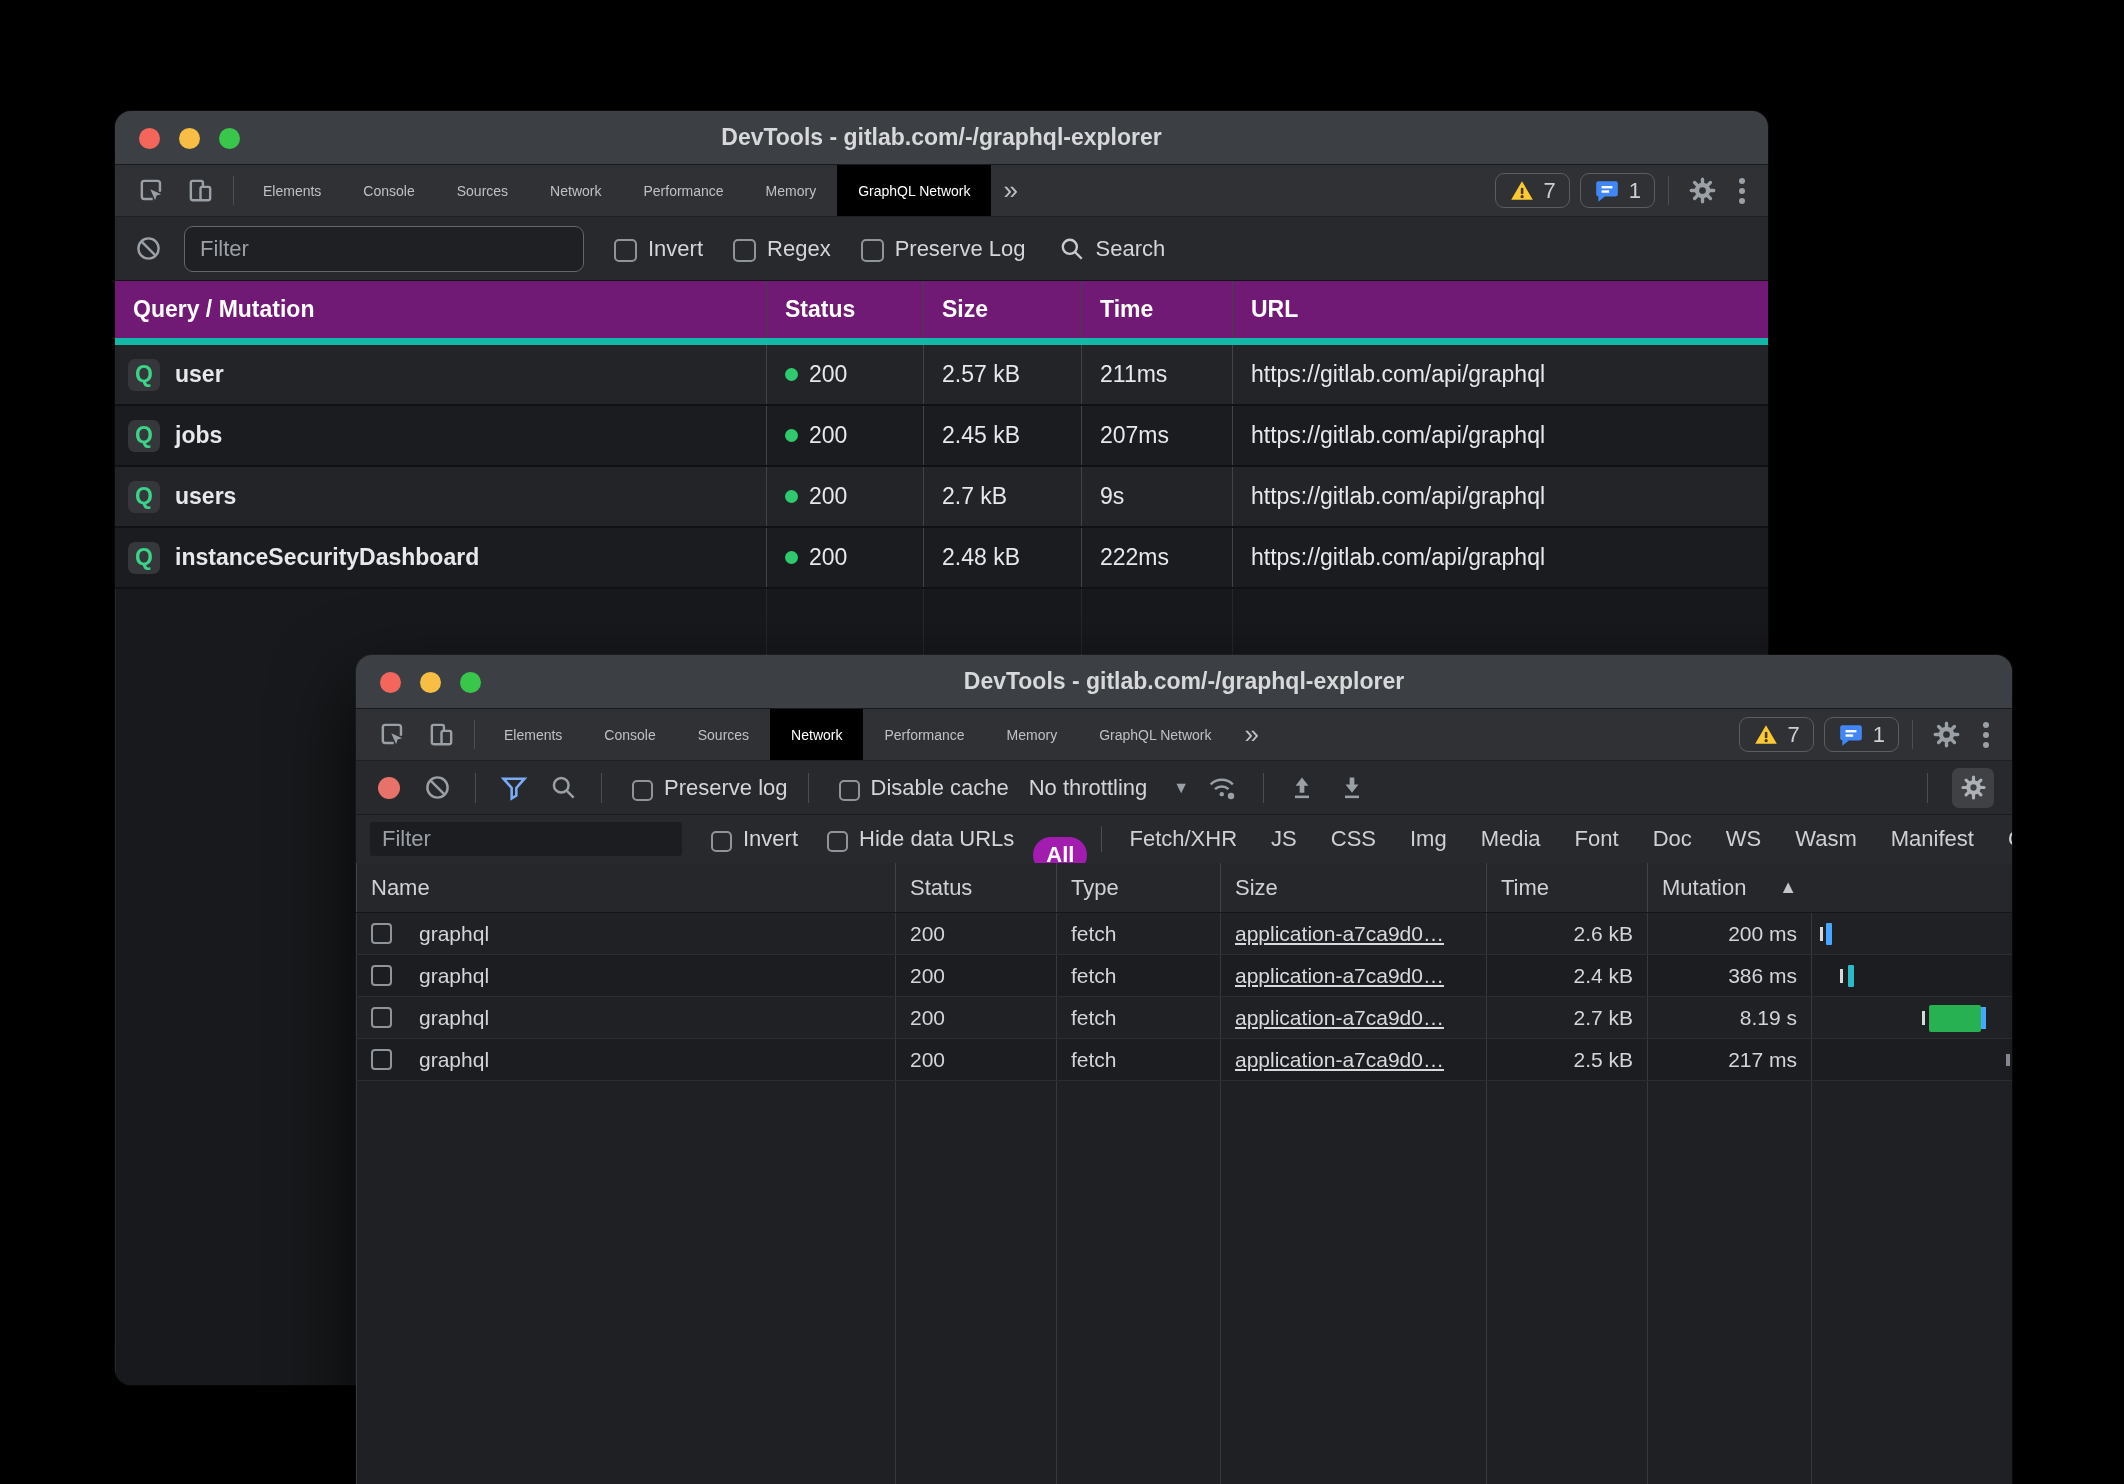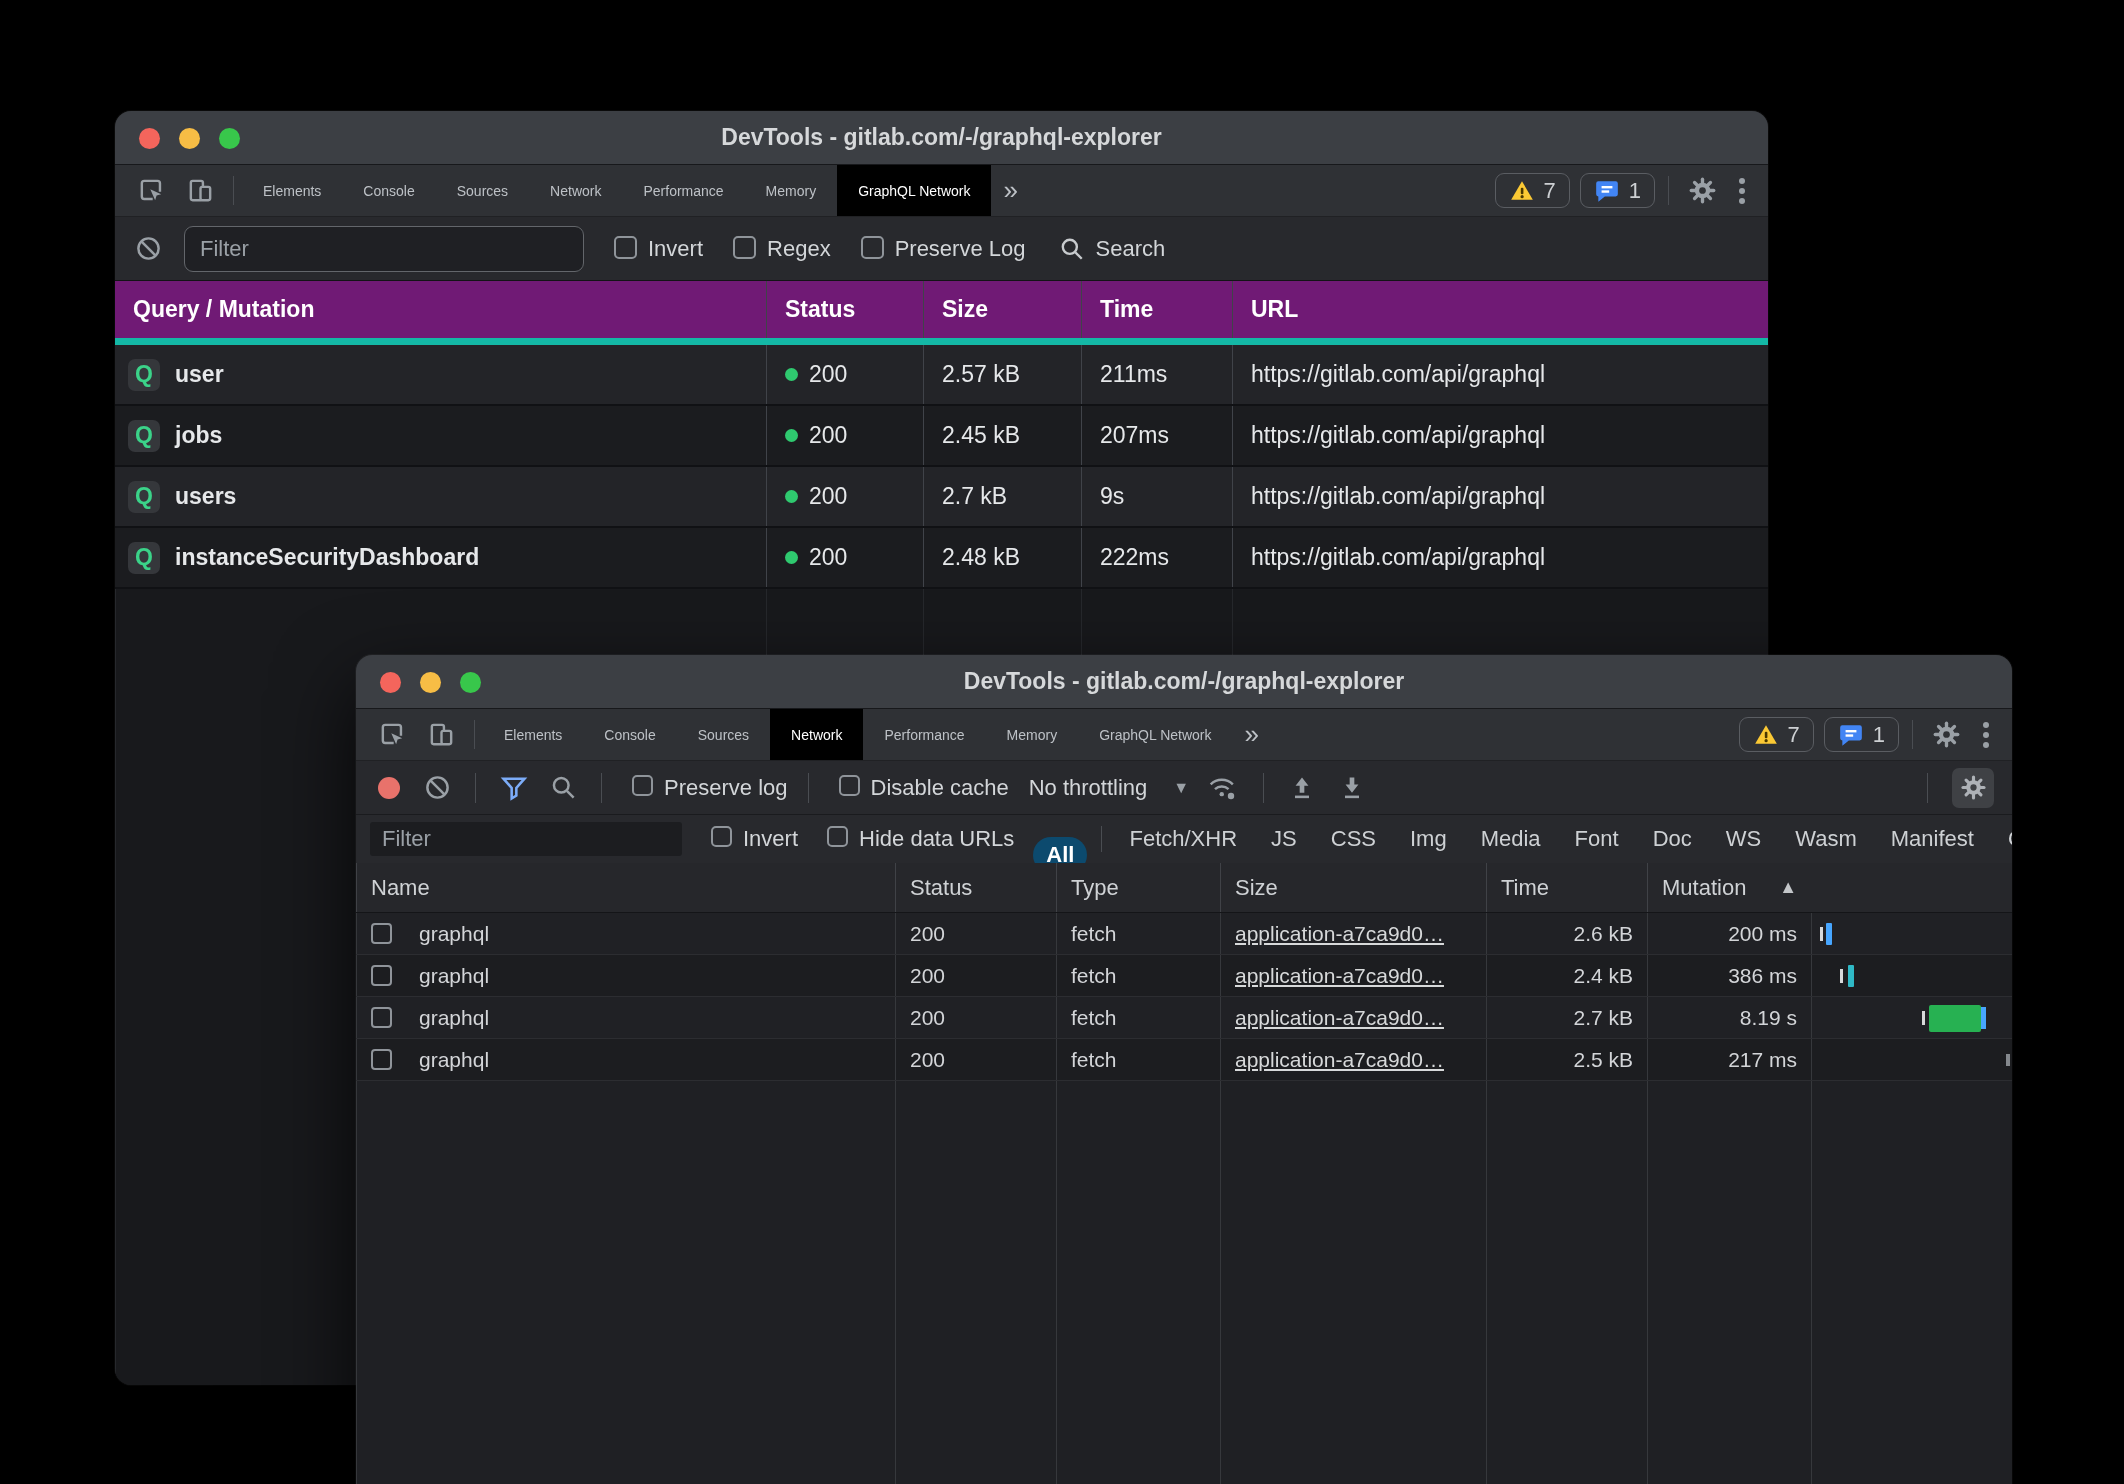--- a/index.html
+++ b/index.html
@@ -40,21 +40,21 @@
   .cb { width:23px; height:23px; flex:0 0 23px; border:2px solid #8f949a; border-radius:5px; background:transparent; }
   .cb.small { width:21px; height:21px; flex:0 0 21px; }
   .lbl { color:#d3d6d9; font-size:22px; font-weight:500; white-space:nowrap; }
 
   
   .bfilterbar { height:64px; flex:0 0 64px; background:#28292d; display:flex; align-items:center;
                 gap:20px; padding:0 18px; border-bottom:1px solid #121316; }
   .binput { width:400px; height:46px; background:#1f2024; border:1px solid #63666b; border-radius:9px;
             color:#e8eaed; font-size:22px; padding:0 15px; outline:none; }
   .binput::placeholder { color:#9aa0a6; }
-  .cbgroup { display:flex; align-items:flex-start; gap:11px; margin-left:10px; }
+  .cbgroup { display:flex; align-items:flex-end; gap:11px; margin-left:10px; }
   .searchgroup { display:flex; align-items:flex-start; gap:10px; margin-left:14px; }
 
   
   .bgrid-header, .brow, .bfill { display:grid; grid-template-columns:651px 157px 158px 151px 1fr; }
   .bgrid-header { height:64px; flex:0 0 64px; background:#701a75; border-bottom:7px solid #14b8a6; }
   .bgrid-header .cell { font-weight:bold; color:#fff; font-size:23px; }
   .cell { display:flex; align-items:center; padding:0 18px; border-left:1px solid #404349;
           white-space:nowrap; overflow:hidden; }
   .cell:first-child { border-left:none; }
   .brow { height:61px; flex:0 0 61px; font-size:23px; color:#e6e8ea; border-bottom:2px solid #101114; }
@@ -77,21 +77,21 @@
              align-items:center; justify-content:center; margin-right:2px; }
 
   
   .nfilterbar { height:48px; flex:0 0 48px; background:#28292d; display:flex; align-items:center;
                 gap:19px; padding:0 14px; }
   .ninput { width:330px; height:34px; background:#1c1d20; border:none; border-radius:3px;
             color:#e8eaed; font-size:22px; padding:0 12px; outline:none; }
   .ninput::placeholder { color:#9aa0a6; }
   .chips { display:flex; align-items:center; gap:8px; }
   .chip { padding:5px 13px; color:#ced1d4; font-size:22px; white-space:nowrap; }
-  .chip.active { background:#0c4a6e; border-radius:18px; color:#fff; font-weight:bold;margin-top:32px; }
+  .chip.active { background:#a21caf; border-radius:18px; color:#fff; font-weight:bold;margin-top:32px; }
   .chipdiv { width:1px; height:26px; background:#4a4d52; margin:0 6px; }
 
   
   .noptions { height:50px; flex:0 0 50px; background:#28292d; display:flex; align-items:center;
               gap:38px; padding:0 16px; border-bottom:1px solid #141518; }
 
   
   .ngrid-header, .nrow, .nfill { display:grid; grid-template-columns:539px 161px 164px 266px 161px 164px 1fr; }
   .ngrid-header { height:50px; flex:0 0 50px; background:#26272b; border-bottom:1px solid #141518;
                   color:#cfd2d5; font-size:22px; }

